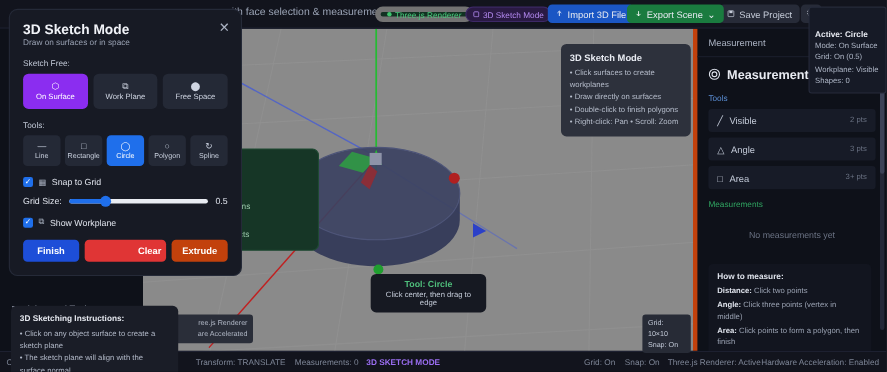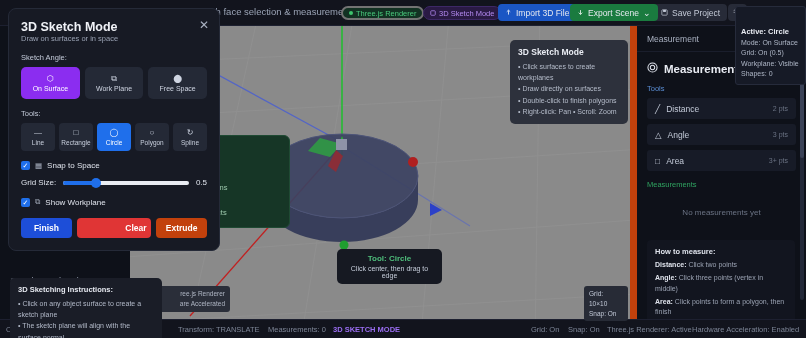--- a/index.html
+++ b/index.html
@@ -21,21 +21,21 @@
   .topbar-sub {
     position: absolute; left: 196px; top: 6px;
     font-size: 9.5px; color: #9aa3b5; white-space: nowrap;
   }
   .pill {
     position: absolute; top: 6px; height: 14px;
     display: flex; align-items: center; gap: 3px;
     padding: 0 6px; border-radius: 7px;
     font-size: 7.5px; white-space: nowrap;
   }
-  .pill-green { left: 341px; background: #123122; color: #49c97c; border: 2px solid #737373; }
+  .pill-green { left: 341px; background: #123122; color: #49c97c; border: 5px solid #737373; }
   .pill-purple { left: 423px; background: #2a1a44; color: #b389f0; border: 1px solid #3d2866; }
   .dot { width: 4px; height: 4px; border-radius: 50%; background: #3ec46d; display: inline-block; }
 
   .tbtn {
     position: absolute; top: 4px; height: 17px;
     display: flex; align-items: center; gap: 4px;
     padding: 0 7px; border-radius: 4px;
     font-size: 8.5px; white-space: nowrap; color: #e6e9f0;
     border: none;
   }
@@ -57,21 +57,21 @@
   
   .viewport {
     position: absolute; left: 130px; top: 26px; width: 500px; height: 293px;
     background: #8a8a8a; overflow: hidden;
   }
   .grid-lines { position: absolute; inset: 0; opacity: .35; }
 
   
   .rsidebar {
     position: absolute; left: 630px; top: 26px; width: 176px; height: 293px;
-    background: #0e1119; border-left: 7px solid #c2410c;
+    background: #0e1119; border-left: 4px solid #c2410c;
   }
   .rs-head {
     height: 26px; display: flex; align-items: center; padding: 0 10px;
     font-size: 8.5px; color: #aab2c2; border-bottom: 1px solid #1a1e2c;
   }
   .rs-panel { padding: 10px 10px 0 10px; }
   .rs-title {
     display: flex; align-items: center; gap: 6px;
     font-size: 11.5px; color: #e8ebf2; font-weight: bold; margin-bottom: 9px;
   }
@@ -343,21 +343,21 @@
               <circle cx="6" cy="6" r="5" fill="none" stroke="#dfe3ec" stroke-width="1.1"></circle>
               <circle cx="6" cy="6" r="2.4" fill="none" stroke="#dfe3ec" stroke-width="1.1"></circle>
             </svg>
         </span>
         <span>Measurement Tools</span>
       </div>
       <div class="rs-label">Tools</div>
 
       <div class="rs-item">
         <span>╱</span>
-        <span>Distance</span>
+        <span>Visible</span>
         <span class="pts">2 pts</span>
       </div>
       <div class="rs-item">
         <span>△</span>
         <span>Angle</span>
         <span class="pts">3 pts</span>
       </div>
       <div class="rs-item">
         <span>□</span>
         <span>Area</span>
@@ -444,21 +444,21 @@
     <div class="sp-row">Grid: On (0.5)</div>
     <div class="sp-row">Workplane: Visible</div>
     <div class="sp-row">Shapes: 0</div>
   </div>
 
   <div class="dialog">
     <div class="dlg-title">3D Sketch Mode</div>
     <div class="dlg-sub">Draw on surfaces or in space</div>
     <button class="dlg-close">✕</button>
 
-    <div class="sec-label">Sketch Angle:</div>
+    <div class="sec-label">Sketch Free:</div>
     <div class="mode-row">
       <button class="mode-btn active">
         <span class="mb-ic">⬡</span>
         <span class="mb-l">On Surface</span>
       </button>
       <button class="mode-btn">
         <span class="mb-ic">⧉</span>
         <span class="mb-l">Work Plane</span>
       </button>
       <button class="mode-btn">
@@ -487,21 +487,21 @@
       </button>
       <button class="tool-btn">
         <span class="tb-ic">↻</span>
         <span class="tb-l">Spline</span>
       </button>
     </div>
 
     <div class="chk-row">
       <span class="chk">✓</span>
       <span class="chk-ic">▦</span>
-      <span class="chk-l">Snap to Space</span>
+      <span class="chk-l">Snap to Grid</span>
     </div>
 
     <div class="slider-row">
       <span class="sl-l">Grid Size:</span>
       <span class="slider-track">
         <span class="fill"></span>
         <span class="knob"></span>
       </span>
       <span class="sl-v">0.5</span>
     </div>

